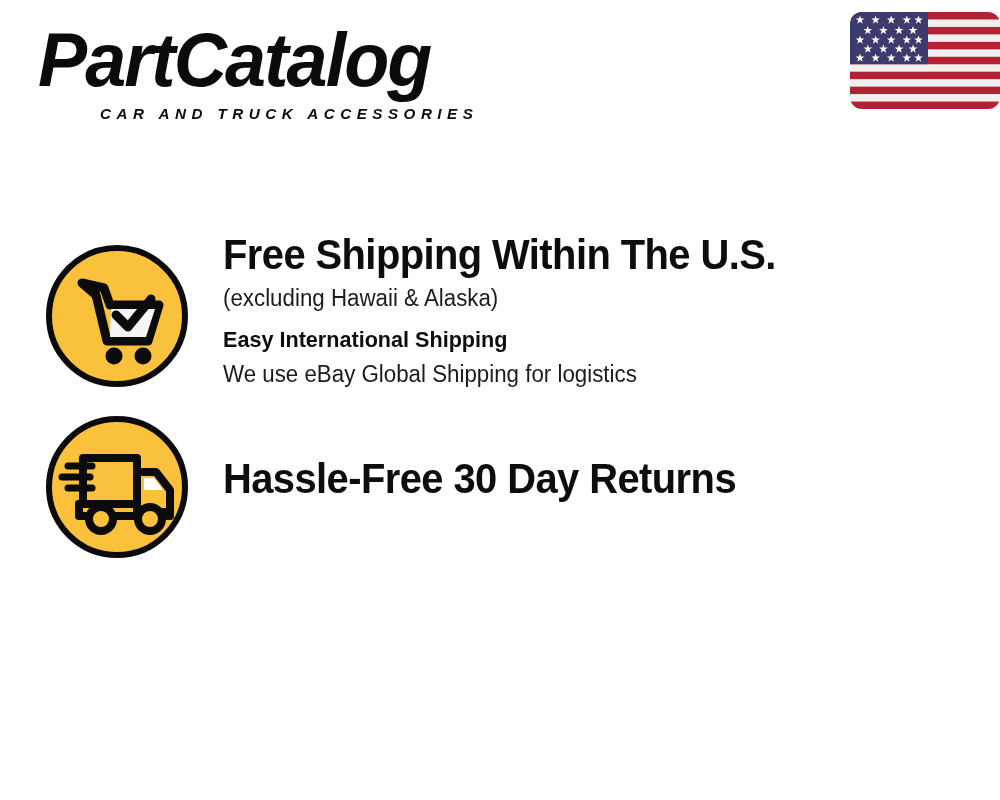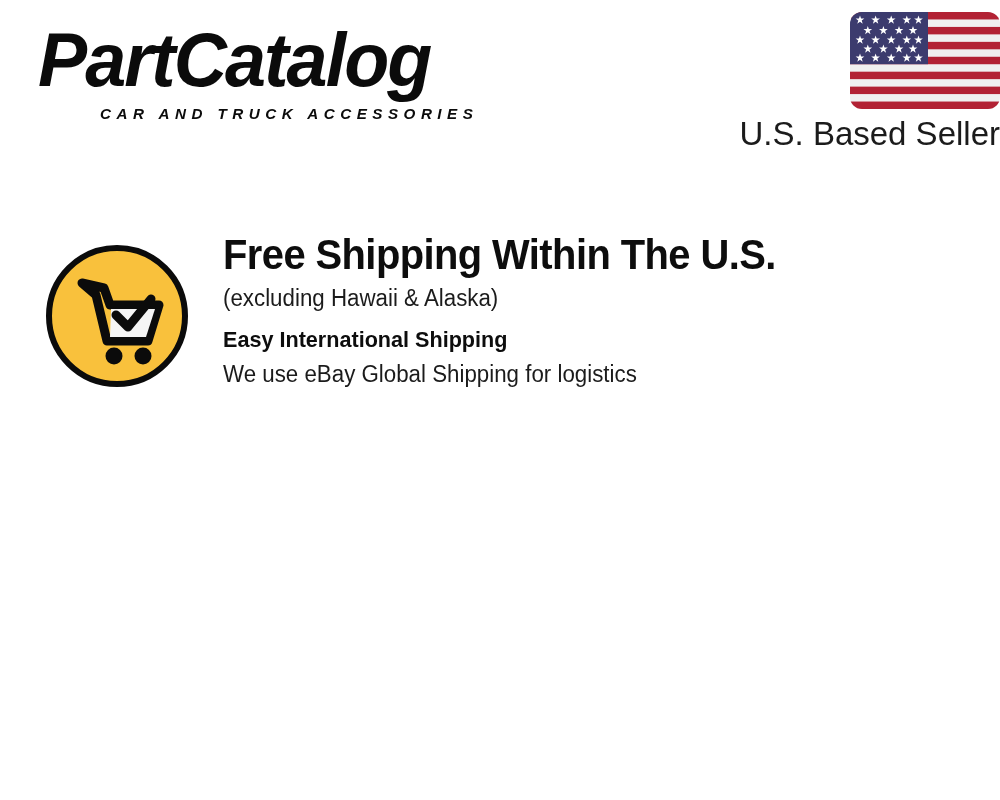--- a/index.html
+++ b/index.html
@@ -214,21 +214,20 @@
           <use href="#starshape" x="63" y="37"></use>
 
           <use href="#starshape" x="10" y="46"></use>
           <use href="#starshape" x="25.6" y="46"></use>
           <use href="#starshape" x="41.2" y="46"></use>
           <use href="#starshape" x="56.8" y="46"></use>
           <use href="#starshape" x="68.5" y="46"></use>
         </g>
       </g>
     </svg>
-    <span class="seller-text">U.S. Based Seller</span>
   </div>
 
 </div>
 
 <div class="features">
 
   <div class="feature-row row-1">
     <div class="feature-icon-wrap">
       <svg viewBox="0 0 146 146" width="146" height="146">
         <circle cx="73" cy="73" r="68" fill="#F9C13C" stroke="#0b0b0b" stroke-width="6"></circle>
@@ -240,15 +239,40 @@
       </svg>
     </div>
     <div class="feature-text">
       <div class="feature-heading">Free Shipping Within The U.S.</div>
       <div class="feature-sub">(excluding Hawaii &amp; Alaska)</div>
       <div class="feature-sub-strong">Easy International Shipping</div>
       <div class="feature-sub">We use eBay Global Shipping for logistics</div>
     </div>
   </div>
 
+  <div class="feature-row row-2">
+    <div class="feature-icon-wrap">
+      <svg viewBox="0 0 146 146" width="146" height="146">
+        <circle cx="73" cy="73" r="68" fill="#F9C13C" stroke="#0b0b0b" stroke-width="6"></circle>
+
+        <line x1="24" y1="52" x2="48" y2="52" stroke="#0b0b0b" stroke-width="7" stroke-linecap="round"></line>
+        <line x1="18" y1="63" x2="46" y2="63" stroke="#0b0b0b" stroke-width="7" stroke-linecap="round"></line>
+        <line x1="24" y1="74" x2="48" y2="74" stroke="#0b0b0b" stroke-width="7" stroke-linecap="round"></line>
+
+        <rect x="39" y="44" width="54" height="46" fill="none" stroke="#0b0b0b" stroke-width="8" stroke-linejoin="round"></rect>
+
+        <path d="M93 58 H112 L126 76 V98 H93 Z" fill="none" stroke="#0b0b0b" stroke-width="8" stroke-linejoin="round"></path>
+        <path d="M100 64 H110 L119 76 H100 Z" fill="#FFFFFF"></path>
+
+        <path d="M35 90 H93" stroke="#0b0b0b" stroke-width="8" stroke-linecap="round"></path>
+        <path d="M35 90 V102 H126" fill="none" stroke="#0b0b0b" stroke-width="8" stroke-linejoin="round" stroke-linecap="round"></path>
+
+        <circle cx="57" cy="105" r="12" fill="#F9C13C" stroke="#0b0b0b" stroke-width="8"></circle>
+        <circle cx="106" cy="105" r="12" fill="#F9C13C" stroke="#0b0b0b" stroke-width="8"></circle>
+      </svg>
+    </div>
+    <div class="feature-text">
+      <div class="feature-heading">Hassle-Free 30 Day Returns</div>
+    </div>
+  </div>
 
 
 </div>
 
 </body></html>

